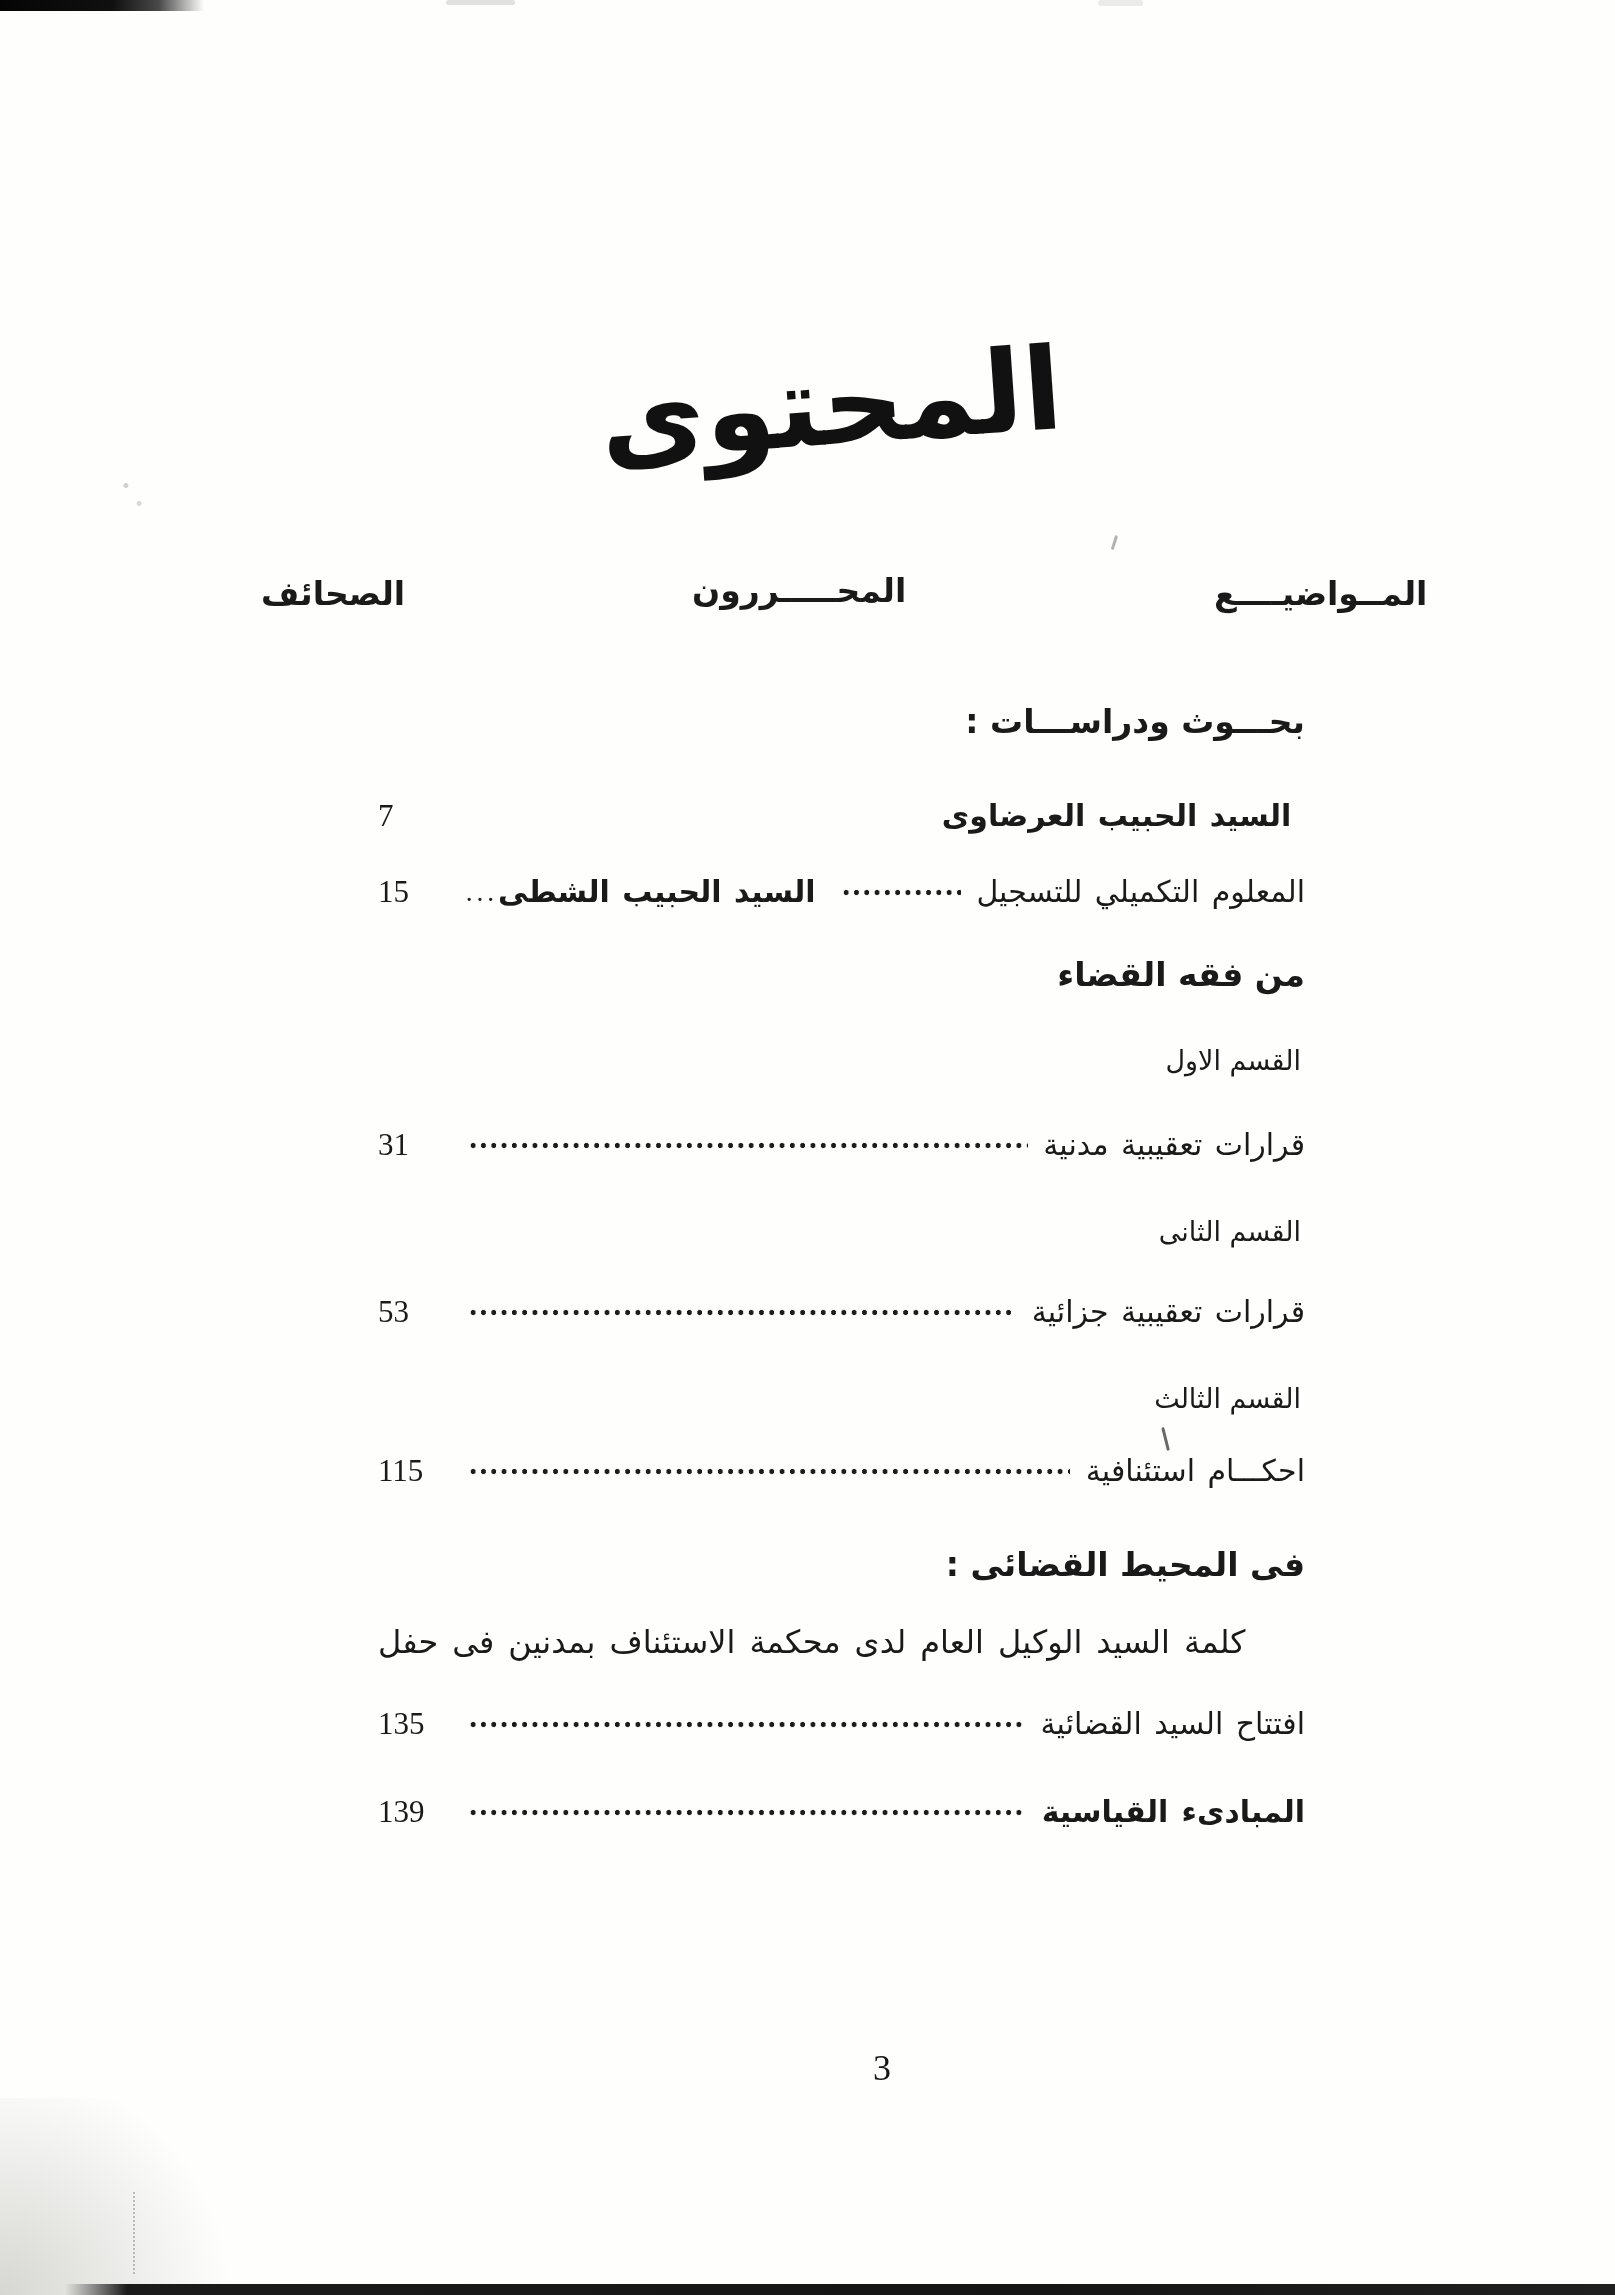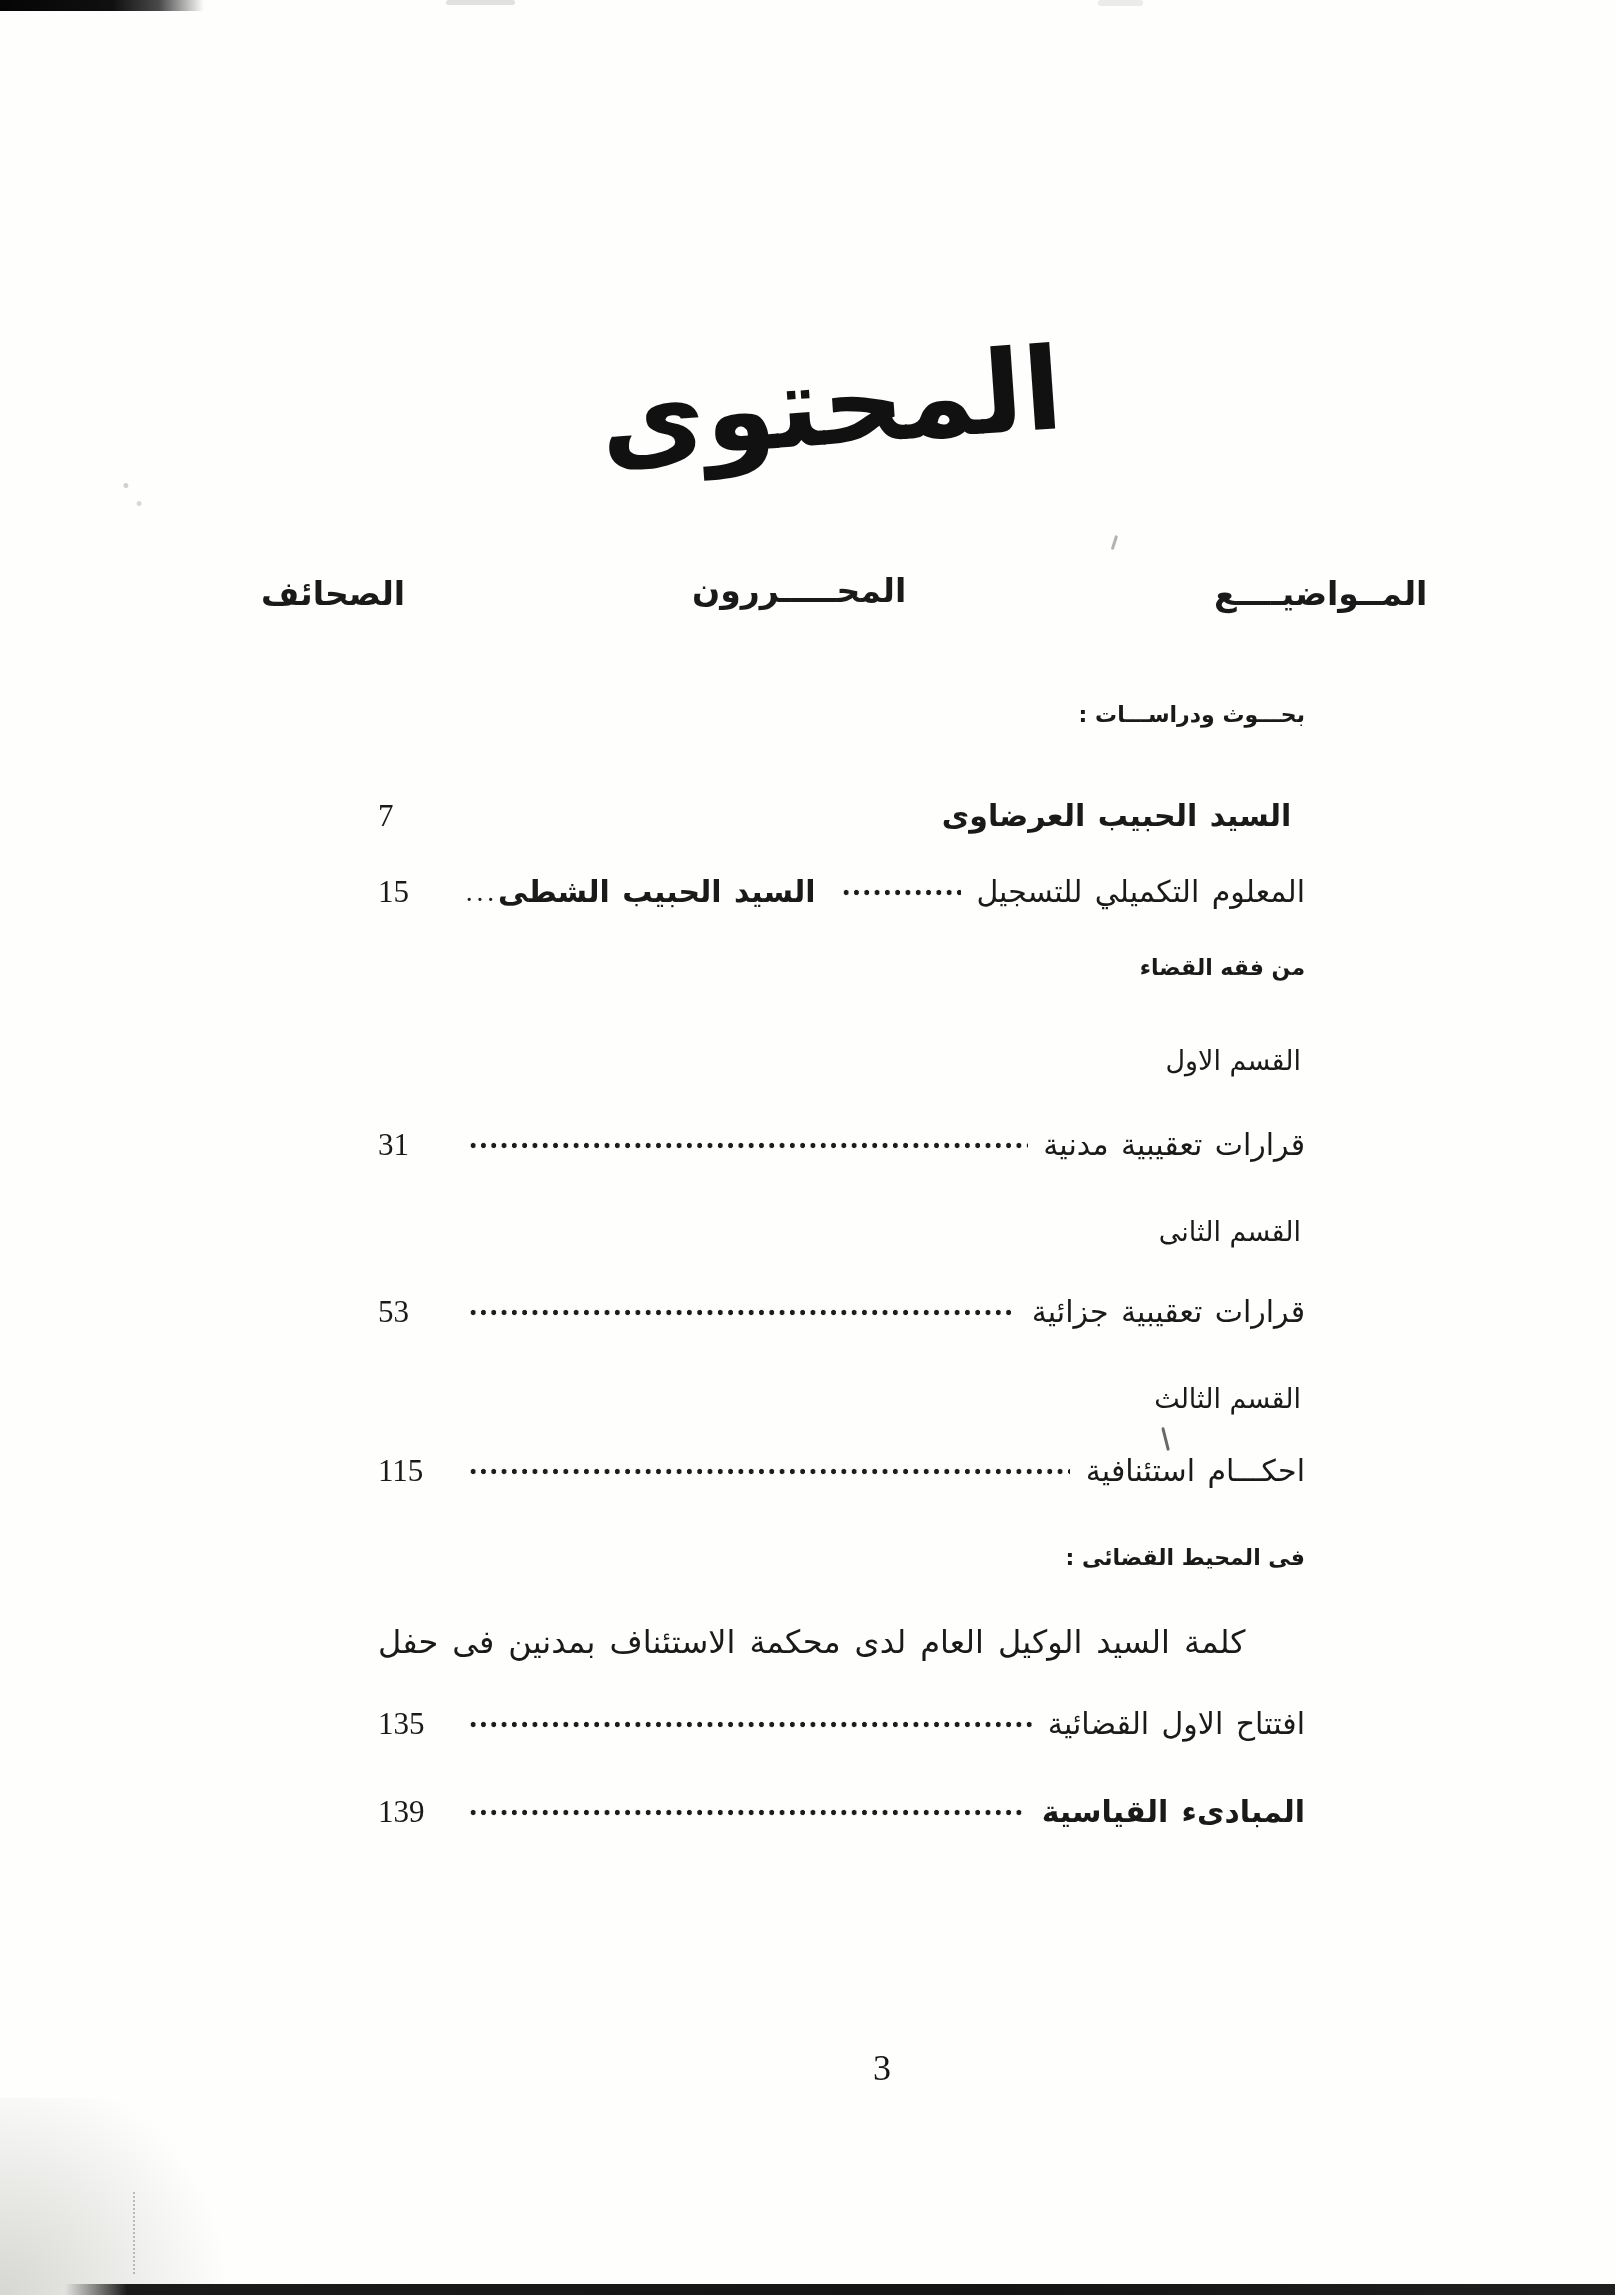--- a/index.html
+++ b/index.html
@@ -52,21 +52,21 @@
 
   
   .col-header{font-size:33px;font-weight:bold;direction:rtl;white-space:nowrap;}
   .hdr-pages{left:261px;top:574px;}
   .hdr-editors{left:661px;top:571px;margin-left:31px;}
   .hdr-subjects{left:1198px;top:574px;margin-left:16px;}
 
   
   .sec-heading{
     right:310px;text-align:right;direction:rtl;
-    font-size:22px;font-weight:bold;white-space:nowrap;
+    font-size:33px;font-weight:bold;white-space:nowrap;
   }
   .sub-heading{
     right:314px;text-align:right;direction:rtl;
     font-size:27px;font-weight:normal;white-space:nowrap;
   }
 
   
   .toc-line{
     left:378px;right:310px;
     display:flex;align-items:baseline;direction:rtl;
@@ -163,21 +163,21 @@
     <span class="entry-title">احكـــام استئنافية</span>
     <span class="leader"></span>
     <span class="pg">115</span>
   </div>
 
   <div class="abs sec-heading" style="top:1545px;">فى المحيط القضائى :</div>
 
   <div class="abs plain-line" style="top:1623px;">كلمة السيد الوكيل العام لدى محكمة الاستئناف بمدنين فى حفل</div>
 
   <div class="abs toc-line" style="top:1702px;">
-    <span class="entry-title">افتتاح الاول القضائية</span>
+    <span class="entry-title">افتتاح السيد القضائية</span>
     <span class="leader"></span>
     <span class="pg">135</span>
   </div>
 
   <div class="abs toc-line" style="top:1790px;">
     <span class="entry-title bold">المبادىء القياسية</span>
     <span class="leader"></span>
     <span class="pg">139</span>
   </div>
 

